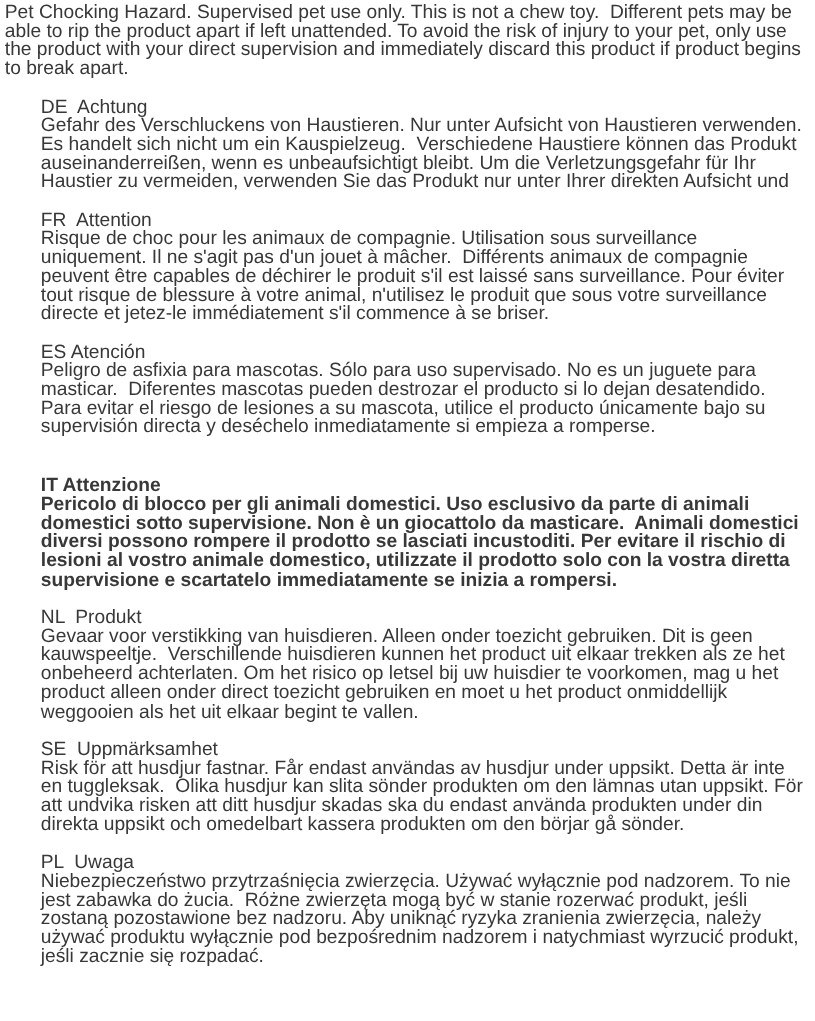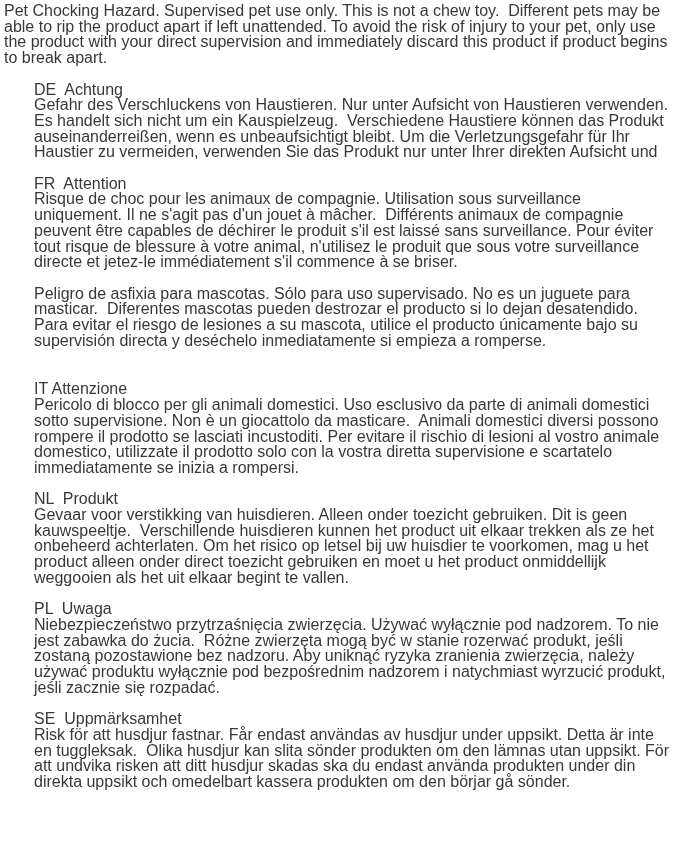--- a/index.html
+++ b/index.html
@@ -23,20 +23,21 @@
   }
   .section {
     margin: 0;
   }
   .section + .section {
     margin-top: 15.7px;
     margin-left: 30px;
   }
   .section.extra-gap {
     margin-top: 33px;
+    font-weight: bold;
   }
   .section-heading,
   .section-body {
     white-space: pre-wrap;       
     overflow-wrap: break-word;
   }
 </style>
 </head>
 <body>
 
@@ -50,36 +51,37 @@
     <div class="section-heading">DE  Achtung</div>
     <div class="section-body">Gefahr des Verschluckens von Haustieren. Nur unter Aufsicht von Haustieren verwenden. Es handelt sich nicht um ein Kauspielzeug.  Verschiedene Haustiere können das Produkt auseinanderreißen, wenn es unbeaufsichtigt bleibt. Um die Verletzungsgefahr für Ihr Haustier zu vermeiden, verwenden Sie das Produkt nur unter Ihrer direkten Aufsicht und</div>
   </div>
 
   <div class="section">
     <div class="section-heading">FR  Attention</div>
     <div class="section-body">Risque de choc pour les animaux de compagnie. Utilisation sous surveillance uniquement. Il ne s'agit pas d'un jouet à mâcher.  Différents animaux de compagnie peuvent être capables de déchirer le produit s'il est laissé sans surveillance. Pour éviter tout risque de blessure à votre animal, n'utilisez le produit que sous votre surveillance directe et jetez-le immédiatement s'il commence à se briser.</div>
   </div>
 
   <div class="section">
+    <div class="section-heading">ES Atención</div>
     <div class="section-body">Peligro de asfixia para mascotas. Sólo para uso supervisado. No es un juguete para masticar.  Diferentes mascotas pueden destrozar el producto si lo dejan desatendido. Para evitar el riesgo de lesiones a su mascota, utilice el producto únicamente bajo su supervisión directa y deséchelo inmediatamente si empieza a romperse.</div>
   </div>
 
   <div class="section extra-gap">
     <div class="section-heading">IT Attenzione</div>
     <div class="section-body">Pericolo di blocco per gli animali domestici. Uso esclusivo da parte di animali domestici sotto supervisione. Non è un giocattolo da masticare.  Animali domestici diversi possono rompere il prodotto se lasciati incustoditi. Per evitare il rischio di lesioni al vostro animale domestico, utilizzate il prodotto solo con la vostra diretta supervisione e scartatelo immediatamente se inizia a rompersi.</div>
   </div>
 
   <div class="section">
     <div class="section-heading">NL  Produkt</div>
     <div class="section-body">Gevaar voor verstikking van huisdieren. Alleen onder toezicht gebruiken. Dit is geen kauwspeeltje.  Verschillende huisdieren kunnen het product uit elkaar trekken als ze het onbeheerd achterlaten. Om het risico op letsel bij uw huisdier te voorkomen, mag u het product alleen onder direct toezicht gebruiken en moet u het product onmiddellijk weggooien als het uit elkaar begint te vallen.</div>
   </div>
 
   <div class="section">
-    <div class="section-heading">PL  Uwaga</div>
-    <div class="section-body">Niebezpieczeństwo przytrzaśnięcia zwierzęcia. Używać wyłącznie pod nadzorem. To nie jest zabawka do żucia.  Różne zwierzęta mogą być w stanie rozerwać produkt, jeśli zostaną pozostawione bez nadzoru. Aby uniknąć ryzyka zranienia zwierzęcia, należy używać produktu wyłącznie pod bezpośrednim nadzorem i natychmiast wyrzucić produkt, jeśli zacznie się rozpadać.</div>
+    <div class="section-heading">SE  Uppmärksamhet</div>
+    <div class="section-body">Risk för att husdjur fastnar. Får endast användas av husdjur under uppsikt. Detta är inte en tuggleksak.  Olika husdjur kan slita sönder produkten om den lämnas utan uppsikt. För att undvika risken att ditt husdjur skadas ska du endast använda produkten under din direkta uppsikt och omedelbart kassera produkten om den börjar gå sönder.</div>
   </div>
 
   <div class="section">
-    <div class="section-heading">SE  Uppmärksamhet</div>
-    <div class="section-body">Risk för att husdjur fastnar. Får endast användas av husdjur under uppsikt. Detta är inte en tuggleksak.  Olika husdjur kan slita sönder produkten om den lämnas utan uppsikt. För att undvika risken att ditt husdjur skadas ska du endast använda produkten under din direkta uppsikt och omedelbart kassera produkten om den börjar gå sönder.</div>
+    <div class="section-heading">PL  Uwaga</div>
+    <div class="section-body">Niebezpieczeństwo przytrzaśnięcia zwierzęcia. Używać wyłącznie pod nadzorem. To nie jest zabawka do żucia.  Różne zwierzęta mogą być w stanie rozerwać produkt, jeśli zostaną pozostawione bez nadzoru. Aby uniknąć ryzyka zranienia zwierzęcia, należy używać produktu wyłącznie pod bezpośrednim nadzorem i natychmiast wyrzucić produkt, jeśli zacznie się rozpadać.</div>
   </div>
 
 </div>
 
 </body></html>

